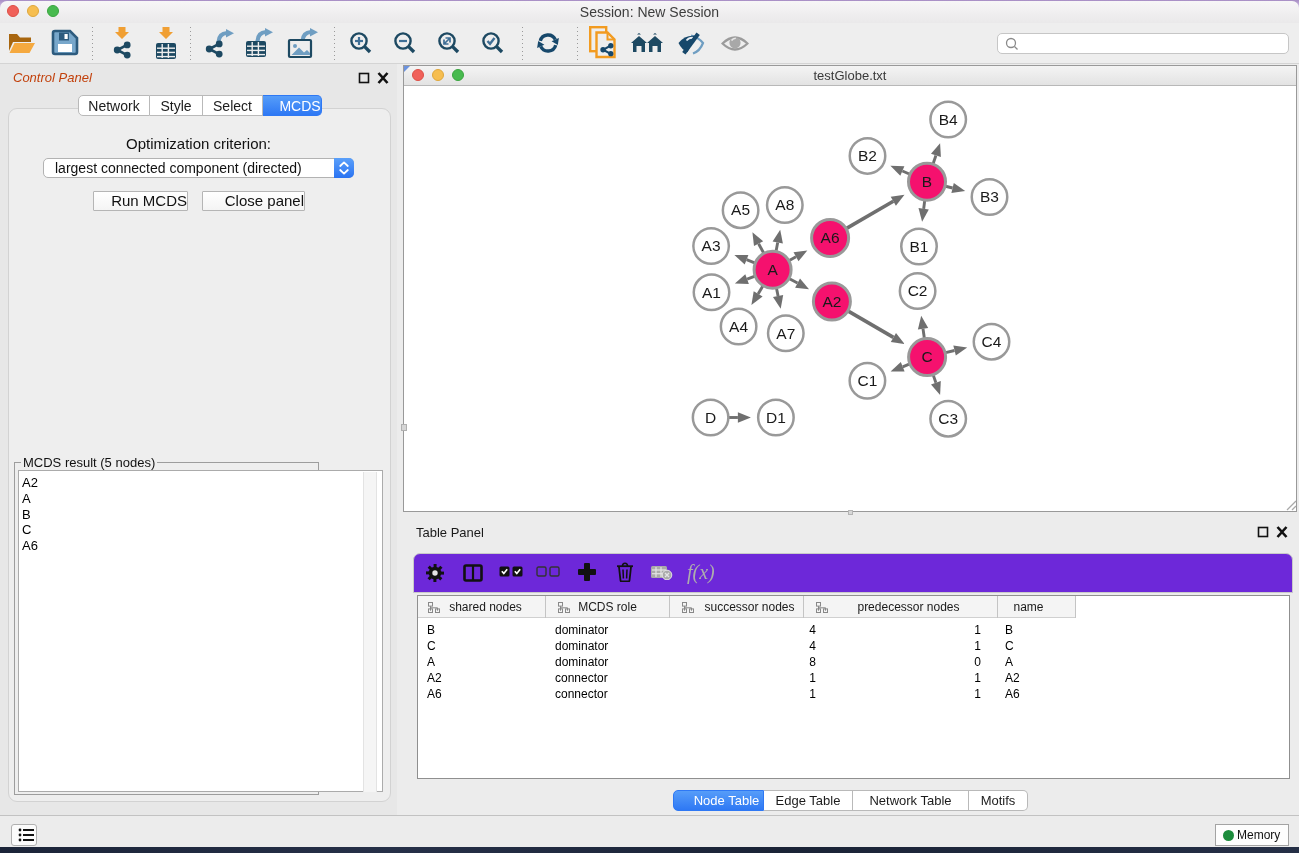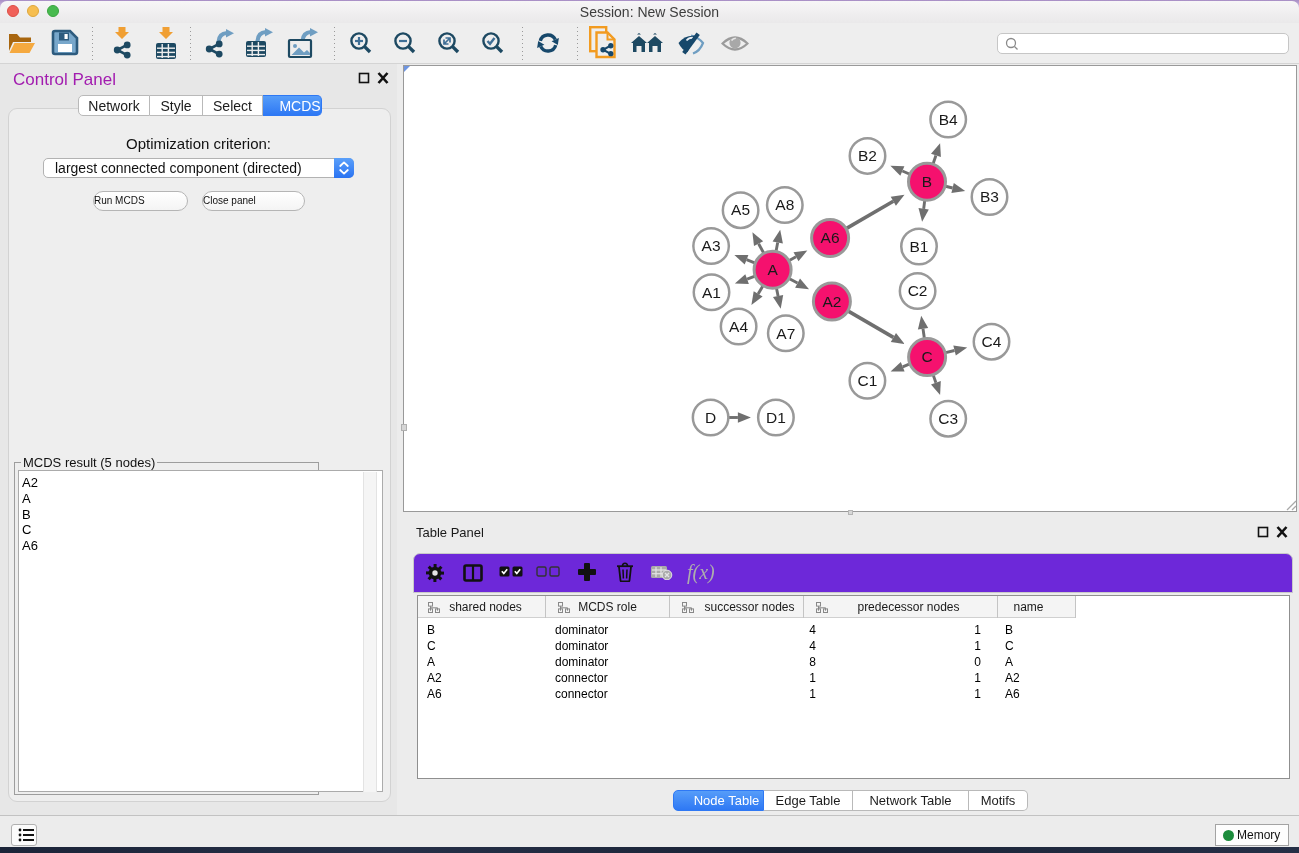--- a/index.html
+++ b/index.html
@@ -20,43 +20,43 @@
 .tl.g { background:#48ba4f; border:1px solid #3aa53f; }
 #toolbar { left:0; top:23px; width:1299px; height:41px; background:#eeeeee;
   border-bottom:1px solid #d4d4d4; }
 .sep { position:absolute; top:4px; height:33px; width:1px;
   background-image:repeating-linear-gradient(180deg,#9a9a9a 0 1px,transparent 1px 4px); }
 #search { position:absolute; left:997px; top:10px; width:292px; height:21px; background:#fff;
   border:1px solid #c6c6c6; border-radius:5px; }
 
 
 #cpanel { left:0; top:64px; width:397px; height:751px; background:#e7e7e7; }
-#cpanel .hdr { position:absolute; left:13px; top:6px; font-size:17px; color:#a21caf; }
+#cpanel .hdr { position:absolute; left:13px; top:6px; font-size:13px; color:#c2410c;font-style:italic; }
 .winbtns { position:absolute; font-size:12px; color:#111; }
 #cpbox { position:absolute; left:8px; top:44px; width:383px; height:694px;
   background:#eeeeee; border:1px solid #d2d2d2; border-radius:9px; }
 .tabs { position:absolute; display:flex; height:21px; font-size:14px; color:#1c1c1c; }
 .tabs .t { background:#fff; border:1px solid #b9b9b9; border-left:none;
   display:flex; align-items:center; justify-content:center; }
 .tabs .t:first-child { border-left:1px solid #b9b9b9; border-radius:5px 0 0 5px; }
 .tabs .t:last-child { border-radius:0 5px 5px 0; }
 .tabs .t.sel { background:linear-gradient(180deg,#569df9 0%,#2e78f4 100%);
   color:#fff; border-color:#2e78f4;padding-left:16px; }
 #cptabs { left:78px; top:31px; }
 #optlabel { position:absolute; left:0; top:71px; width:397px; text-align:center;
   font-size:15px; color:#111; }
 #combo { position:absolute; left:43px; top:94px; width:311px; height:20px;
   background:#fff; border:1px solid #b2b2b2; border-radius:5px; font-size:14px;
   color:#111; line-height:18px; padding-left:11px; }
 #combo .caps { position:absolute; right:-1px; top:-1px; width:20px; height:20px;
   background:linear-gradient(180deg,#5ba0fa 0%,#2a73f2 100%);
   border-radius:0 5px 5px 0; }
 .btn { position:absolute; height:20px; background:linear-gradient(180deg,#ffffff 0%,#f4f4f4 100%);
-  border:1px solid #b5b5b5; border-radius:10px; font-size:10px; color:#111;
-  text-align:left; line-height:18px; }
+  border:1px solid #b5b5b5; border-radius:1px; font-size:15px; color:#111;
+  text-align:right; line-height:18px; }
 #fieldset { position:absolute; left:14px; top:398px; width:305px; height:333px;
   border:1px solid #9d9d9d; }
 #fieldset .legend { position:absolute; left:6px; top:-8px; background:#eeeeee;
   padding:0 2px; font-size:13px; color:#111; }
 #mcdslist { position:absolute; left:3px; top:7px; width:365px; height:322px;
   background:#fff; border:1px solid #ababab; font-size:13px; color:#000; padding-top:4px; }
 #mcdslist .row { padding-left:3px; height:15.8px; line-height:15.8px; }
 #mcdstrack { position:absolute; right:5px; top:1px; width:14px; height:320px;
   background:#f5f5f5; border-left:1px solid #e3e3e3; border-right:1px solid #e3e3e3; }
 
@@ -300,20 +300,26 @@
         <div class="row">A</div>
         <div class="row">B</div>
         <div class="row">C</div>
         <div class="row">A6</div>
       <div id="mcdstrack"></div>
     </div>
   </div>
 </div>
 
 <div id="netwin" class="abs">
+  <div id="nettb">
+    <div class="tl r" style="left:8px;top:3px"></div>
+    <div class="tl y" style="left:28px;top:3px"></div>
+    <div class="tl g" style="left:48px;top:3px"></div>
+    <div class="ttl">testGlobe.txt</div>
+  </div>
   <div id="graph">
     <svg width="892" height="425" viewBox="404 86 892 425">
       <line x1="755.7" y1="275.9" x2="747.1" y2="279.1" stroke-width="2.9"></line>
       <polygon points="734.9,283.6 745.3,274.2 748.9,284.0"></polygon>
       <line x1="788.5" y1="278.2" x2="797.5" y2="283.1" stroke-width="2.9"></line>
       <polygon points="809.0,289.2 795.1,287.7 800.0,278.5"></polygon>
       <line x1="755.8" y1="263.3" x2="746.6" y2="259.7" stroke-width="2.9"></line>
       <polygon points="734.4,255.1 748.4,254.9 744.7,264.6"></polygon>
       <line x1="763.4" y1="285.1" x2="758.1" y2="293.9" stroke-width="2.9"></line>
       <polygon points="751.4,305.0 753.7,291.2 762.6,296.6"></polygon>

